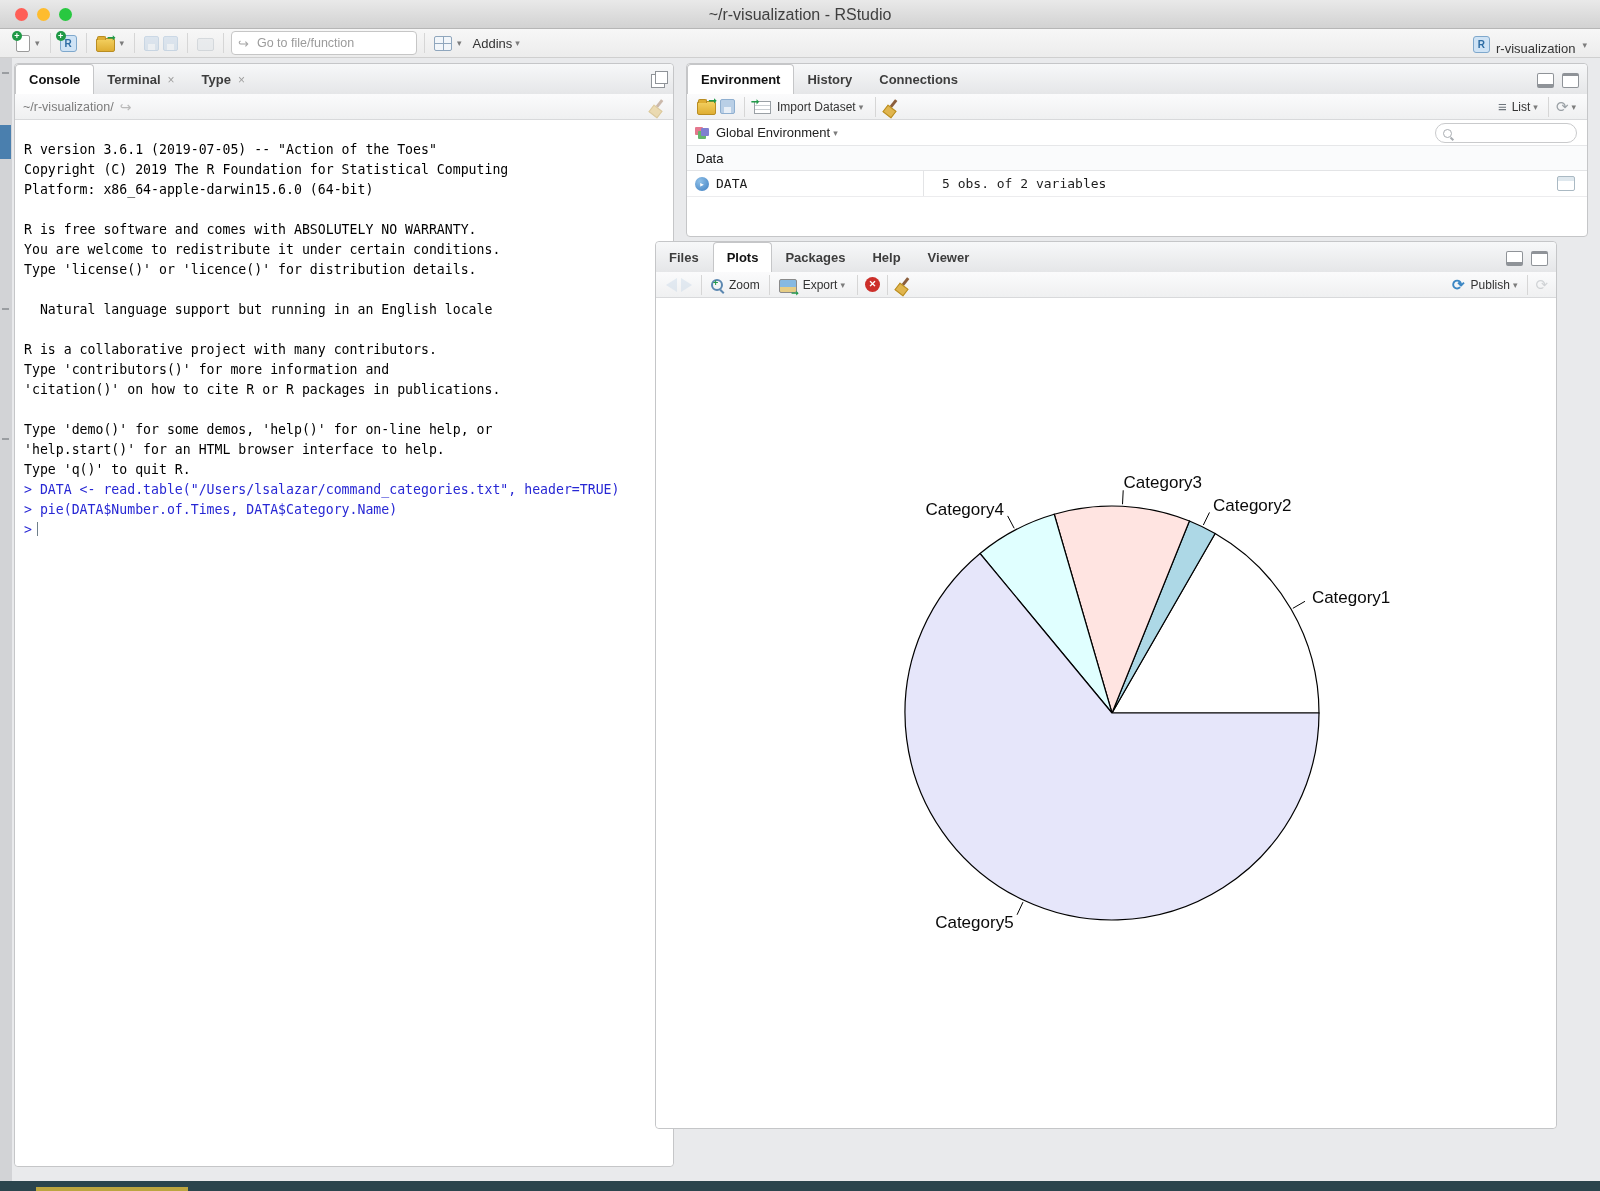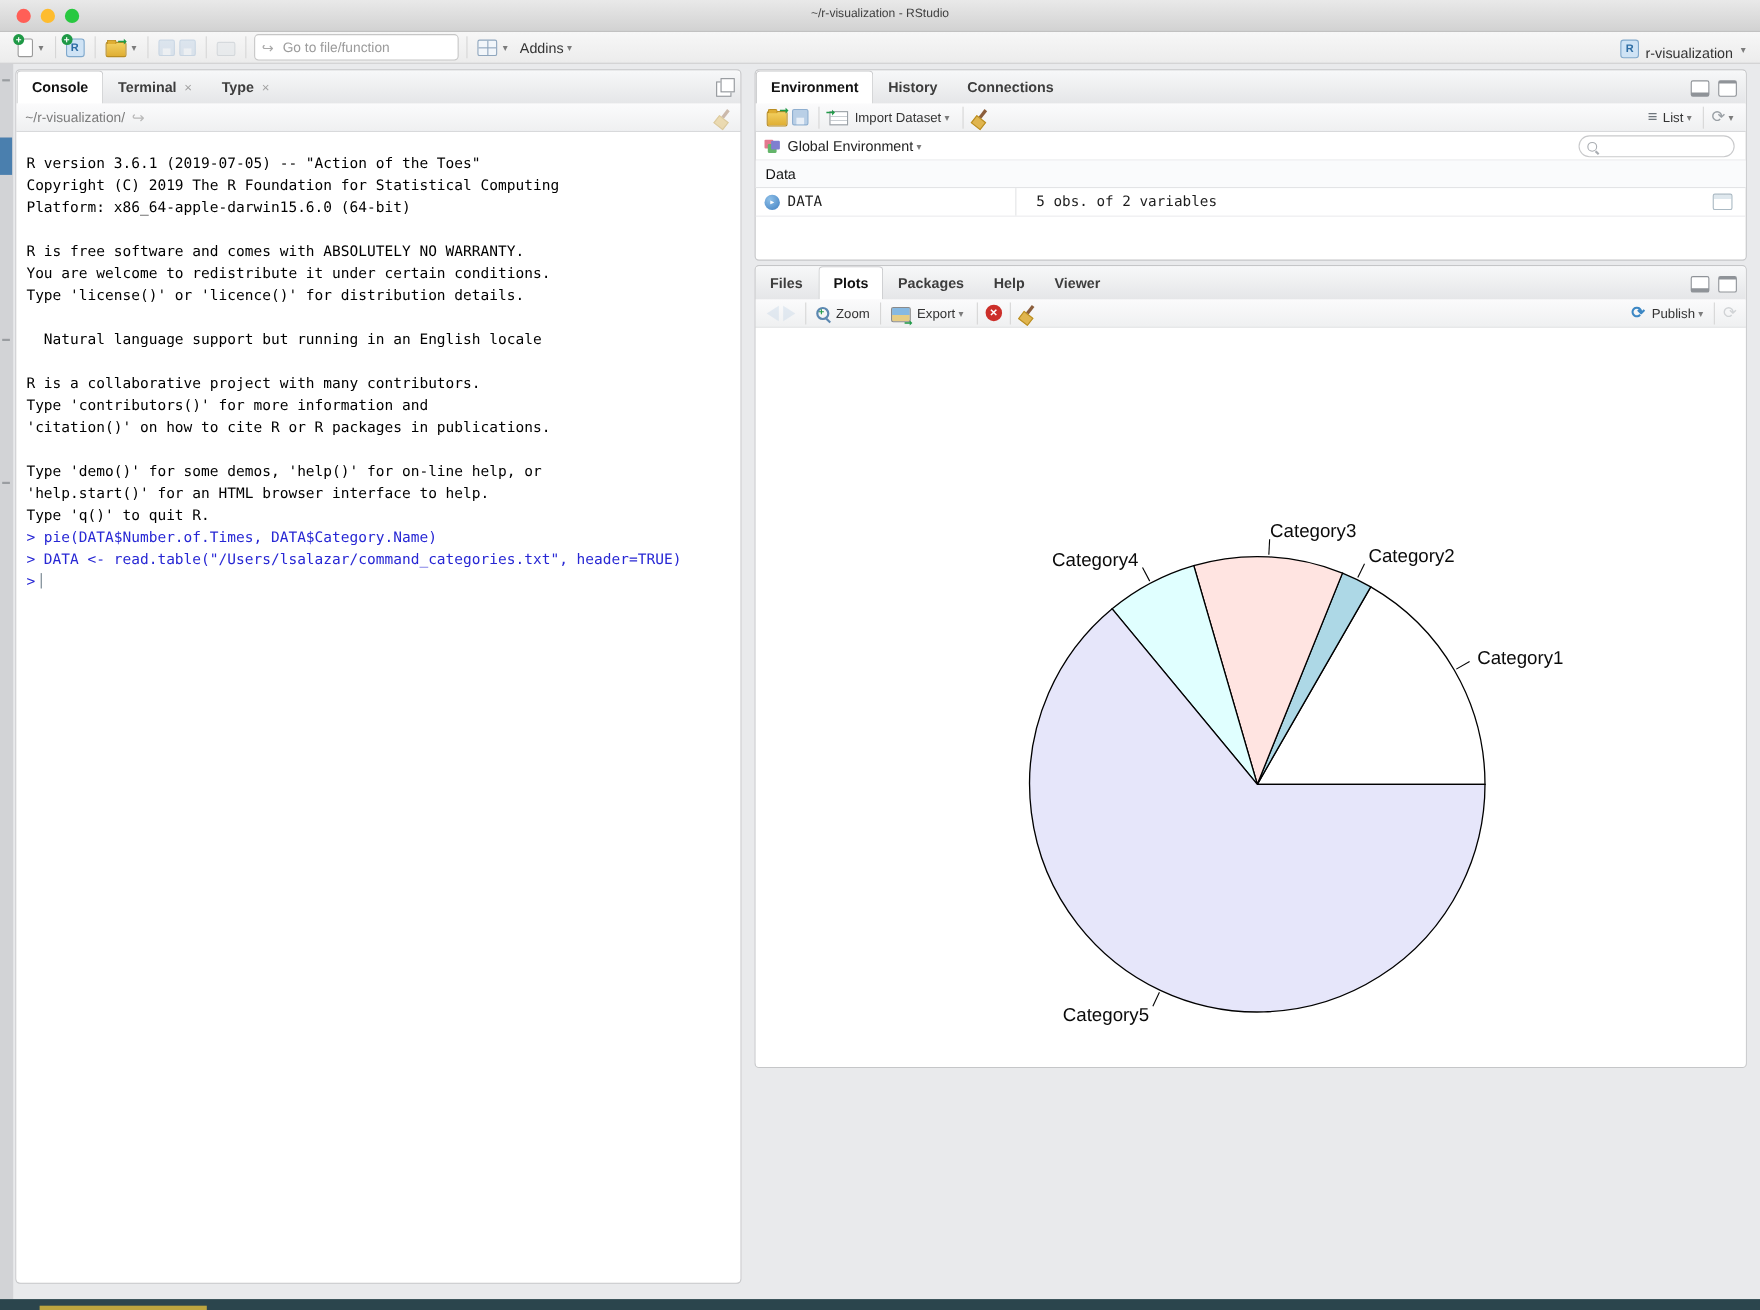--- a/index.html
+++ b/index.html
@@ -5,21 +5,21 @@
   html,body{margin:0;padding:0;}
   body{
     width:1600px;height:1191px;position:relative;overflow:hidden;
     background:#e9eaec;font-family:"Liberation Sans",sans-serif;
     -webkit-font-smoothing:antialiased;
   }
   
   .titlebar{position:absolute;left:0;top:0;right:0;height:28px;
     background:linear-gradient(#e9e9e9,#d2d2d2);border-bottom:1px solid #b6b6b6;}
   .title-text{position:absolute;left:0;right:0;top:6px;text-align:center;
-    font-size:11px;color:#3f3f3f;}
+    font-size:16px;color:#3f3f3f;}
   .traffic{position:absolute;top:8px;width:13px;height:13px;border-radius:50%;}
   .t-red{left:15px;background:#ff5f57;}
   .t-yellow{left:37px;background:#febc2e;}
   .t-green{left:59px;background:#28c840;}
   .main-toolbar{position:absolute;left:0;top:29px;right:0;height:29px;
     background:linear-gradient(#f7f7f7,#ececec);border-bottom:1px solid #cfcfcf;
     display:flex;align-items:center;padding-left:14px;box-sizing:border-box;}
   .tb-sep{width:1px;height:20px;background:#d6d6d6;margin:0 7px;flex:none;}
   .caret{font-size:9px;color:#7c7c7c;margin:0 3px;flex:none;}
   .tb-btn{display:flex;align-items:center;flex:none;margin:0 2px;cursor:default;}
@@ -229,22 +229,22 @@
 
 R is a collaborative project with many contributors.
 Type 'contributors()' for more information and
 'citation()' on how to cite R or R packages in publications.
 
 Type 'demo()' for some demos, 'help()' for on-line help, or
 'help.start()' for an HTML browser interface to help.
 Type 'q()' to quit R.
 </pre>
     <div>
+        <div class="cmd-line">&gt; DATA &lt;- read.table("/Users/lsalazar/command_categories.txt", header=TRUE)</div>
         <div class="cmd-line">&gt; pie(DATA$Number.of.Times, DATA$Category.Name)</div>
-        <div class="cmd-line">&gt; DATA &lt;- read.table("/Users/lsalazar/command_categories.txt", header=TRUE)</div>
       </div>
     <div class="cmd-line"><span class="prompt">&gt;</span><span class="cursor"></span></div>
   </div>
 </div>
 
 <div class="panel" style="left:686px;top:63px;width:902px;height:174px">
   <div class="tabbar">
     <div class="tab active">
         <span>Environment</span>
       </div>
@@ -304,21 +304,21 @@
       <span>DATA</span>
     </div>
     <div class="env-val-cell">
       <span>5 obs. of 2 variables</span>
       <span style="flex:1"></span>
       <span class="ic-grid" style="margin-right:12px"></span>
     </div>
   </div>
 </div>
 
-<div class="panel" style="left:686px;top:241px;width:902px;height:730px">
+<div class="panel" style="left:655px;top:241px;width:902px;height:888px">
   <div class="tabbar">
     <div class="tab">
         <span>Files</span>
       </div>
     <div class="tab active">
         <span>Plots</span>
       </div>
     <div class="tab">
         <span>Packages</span>
       </div>

